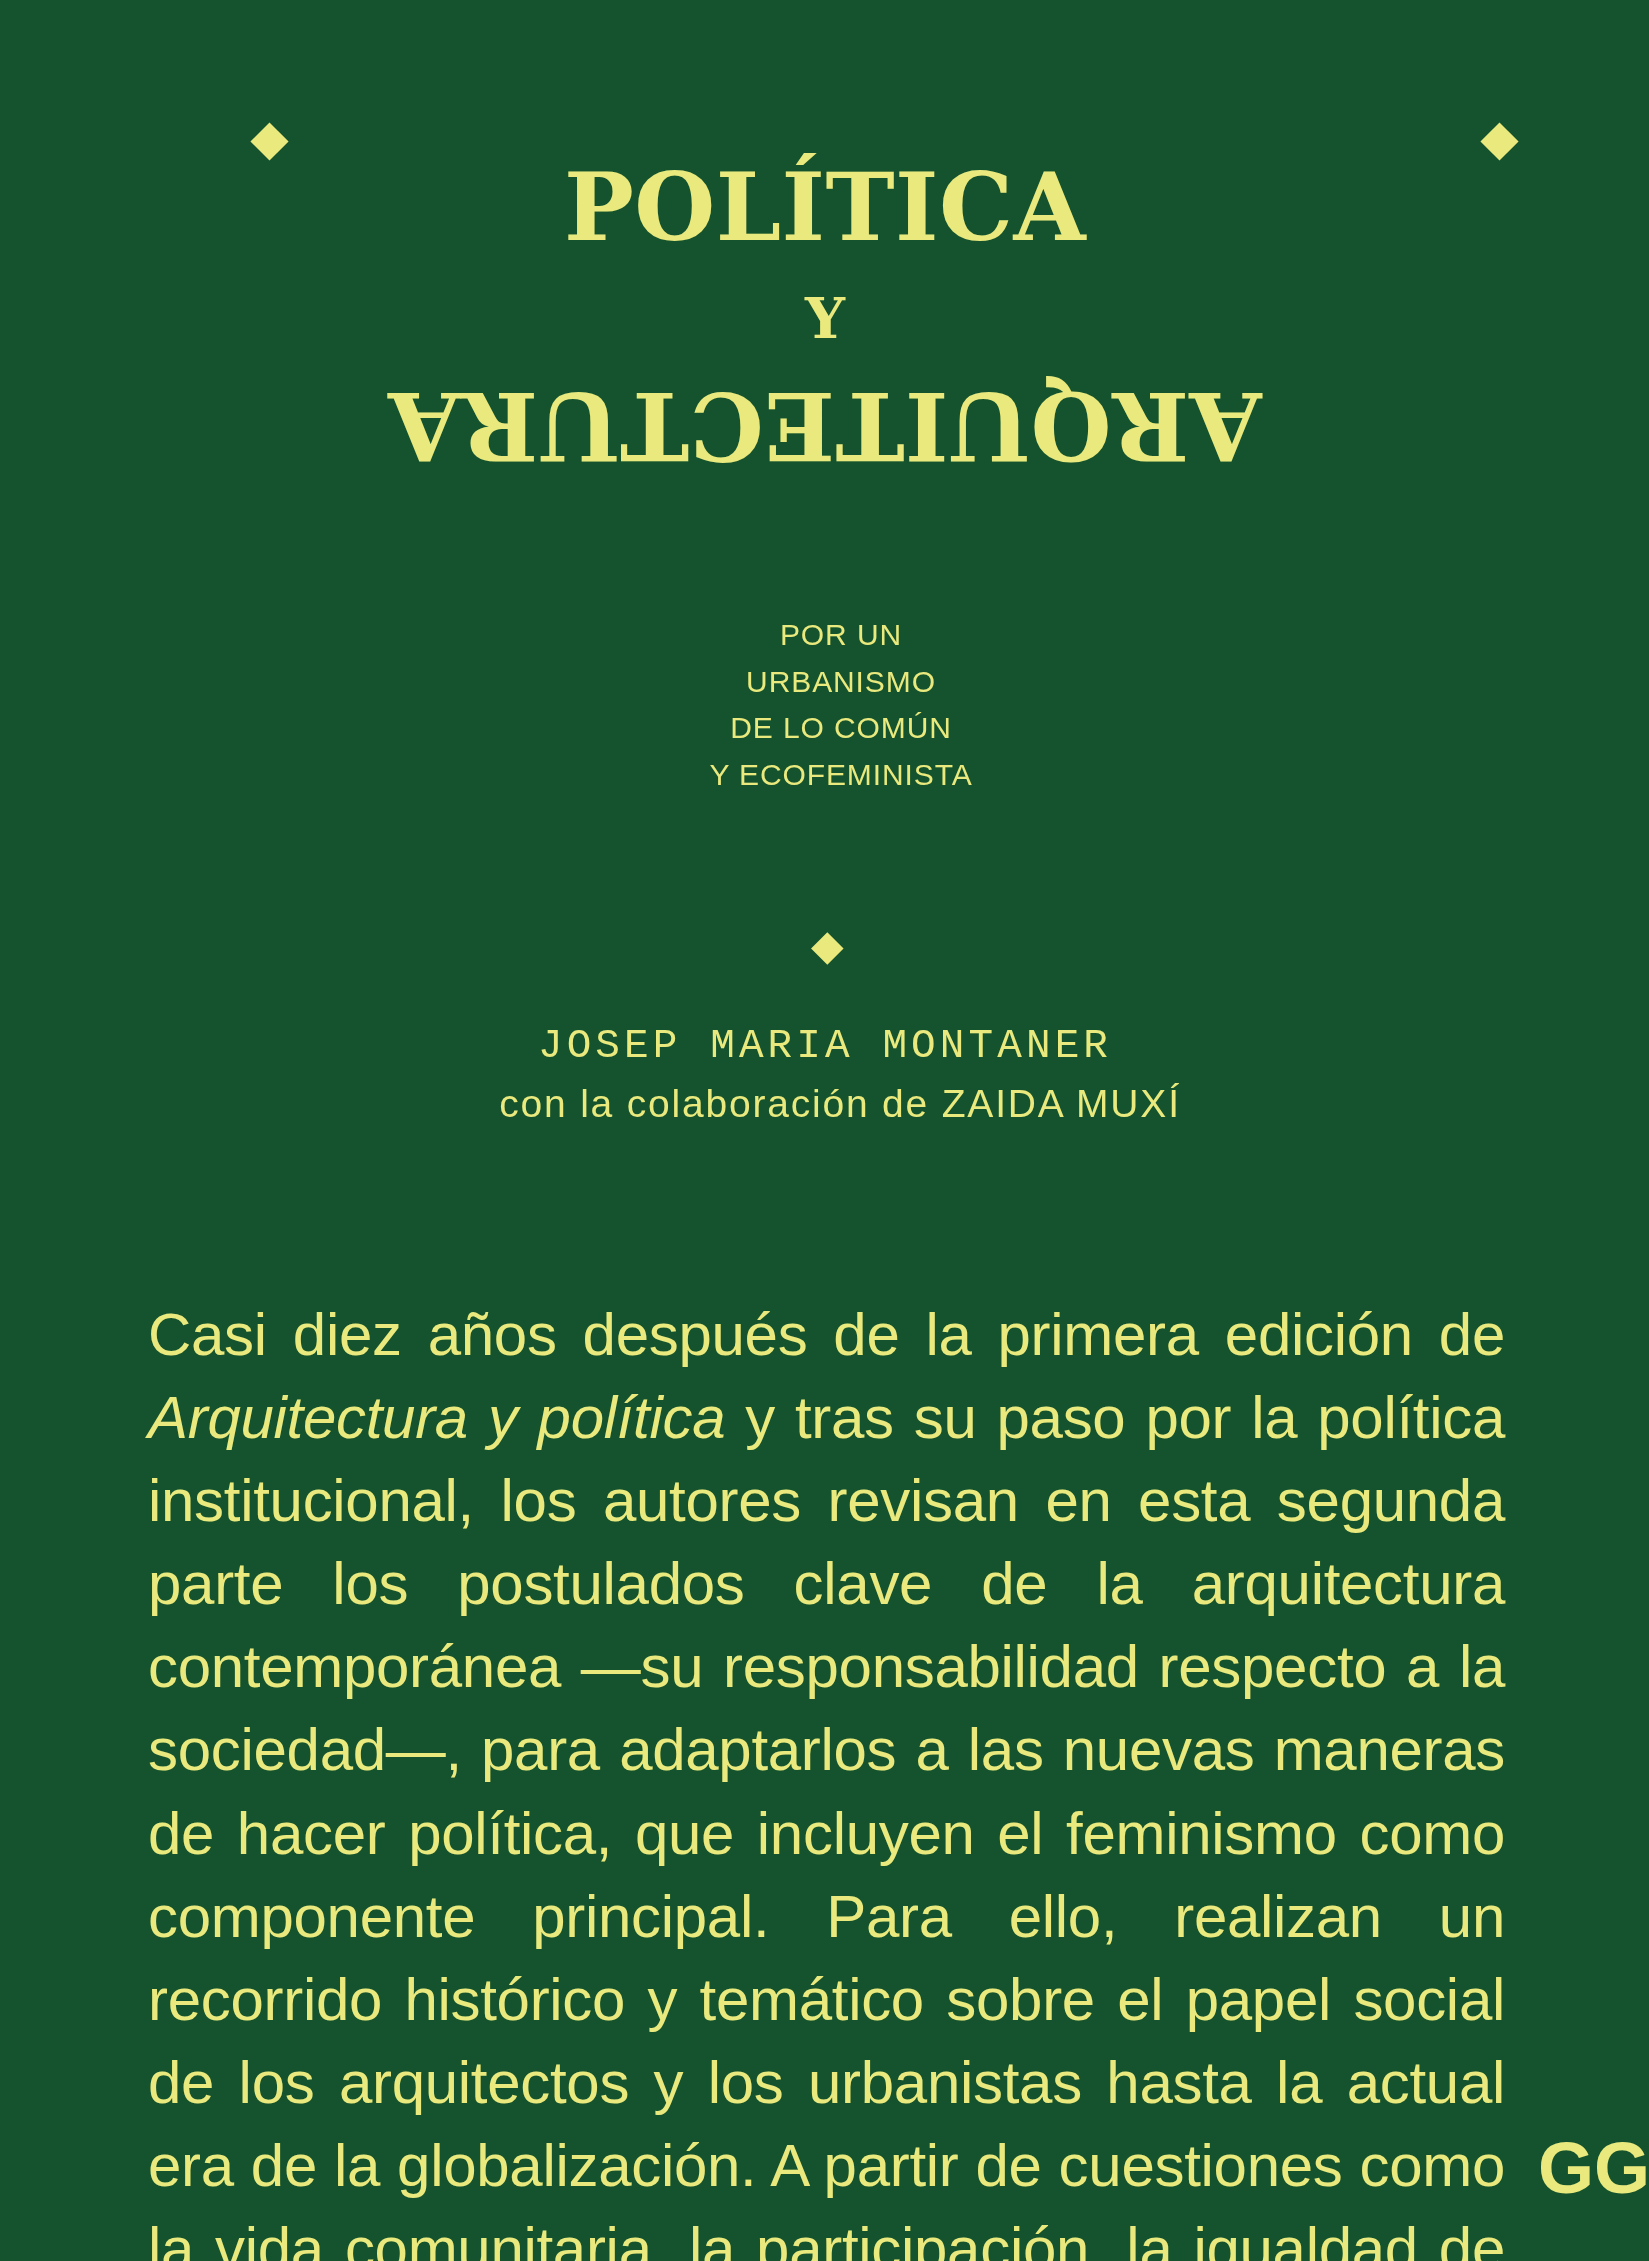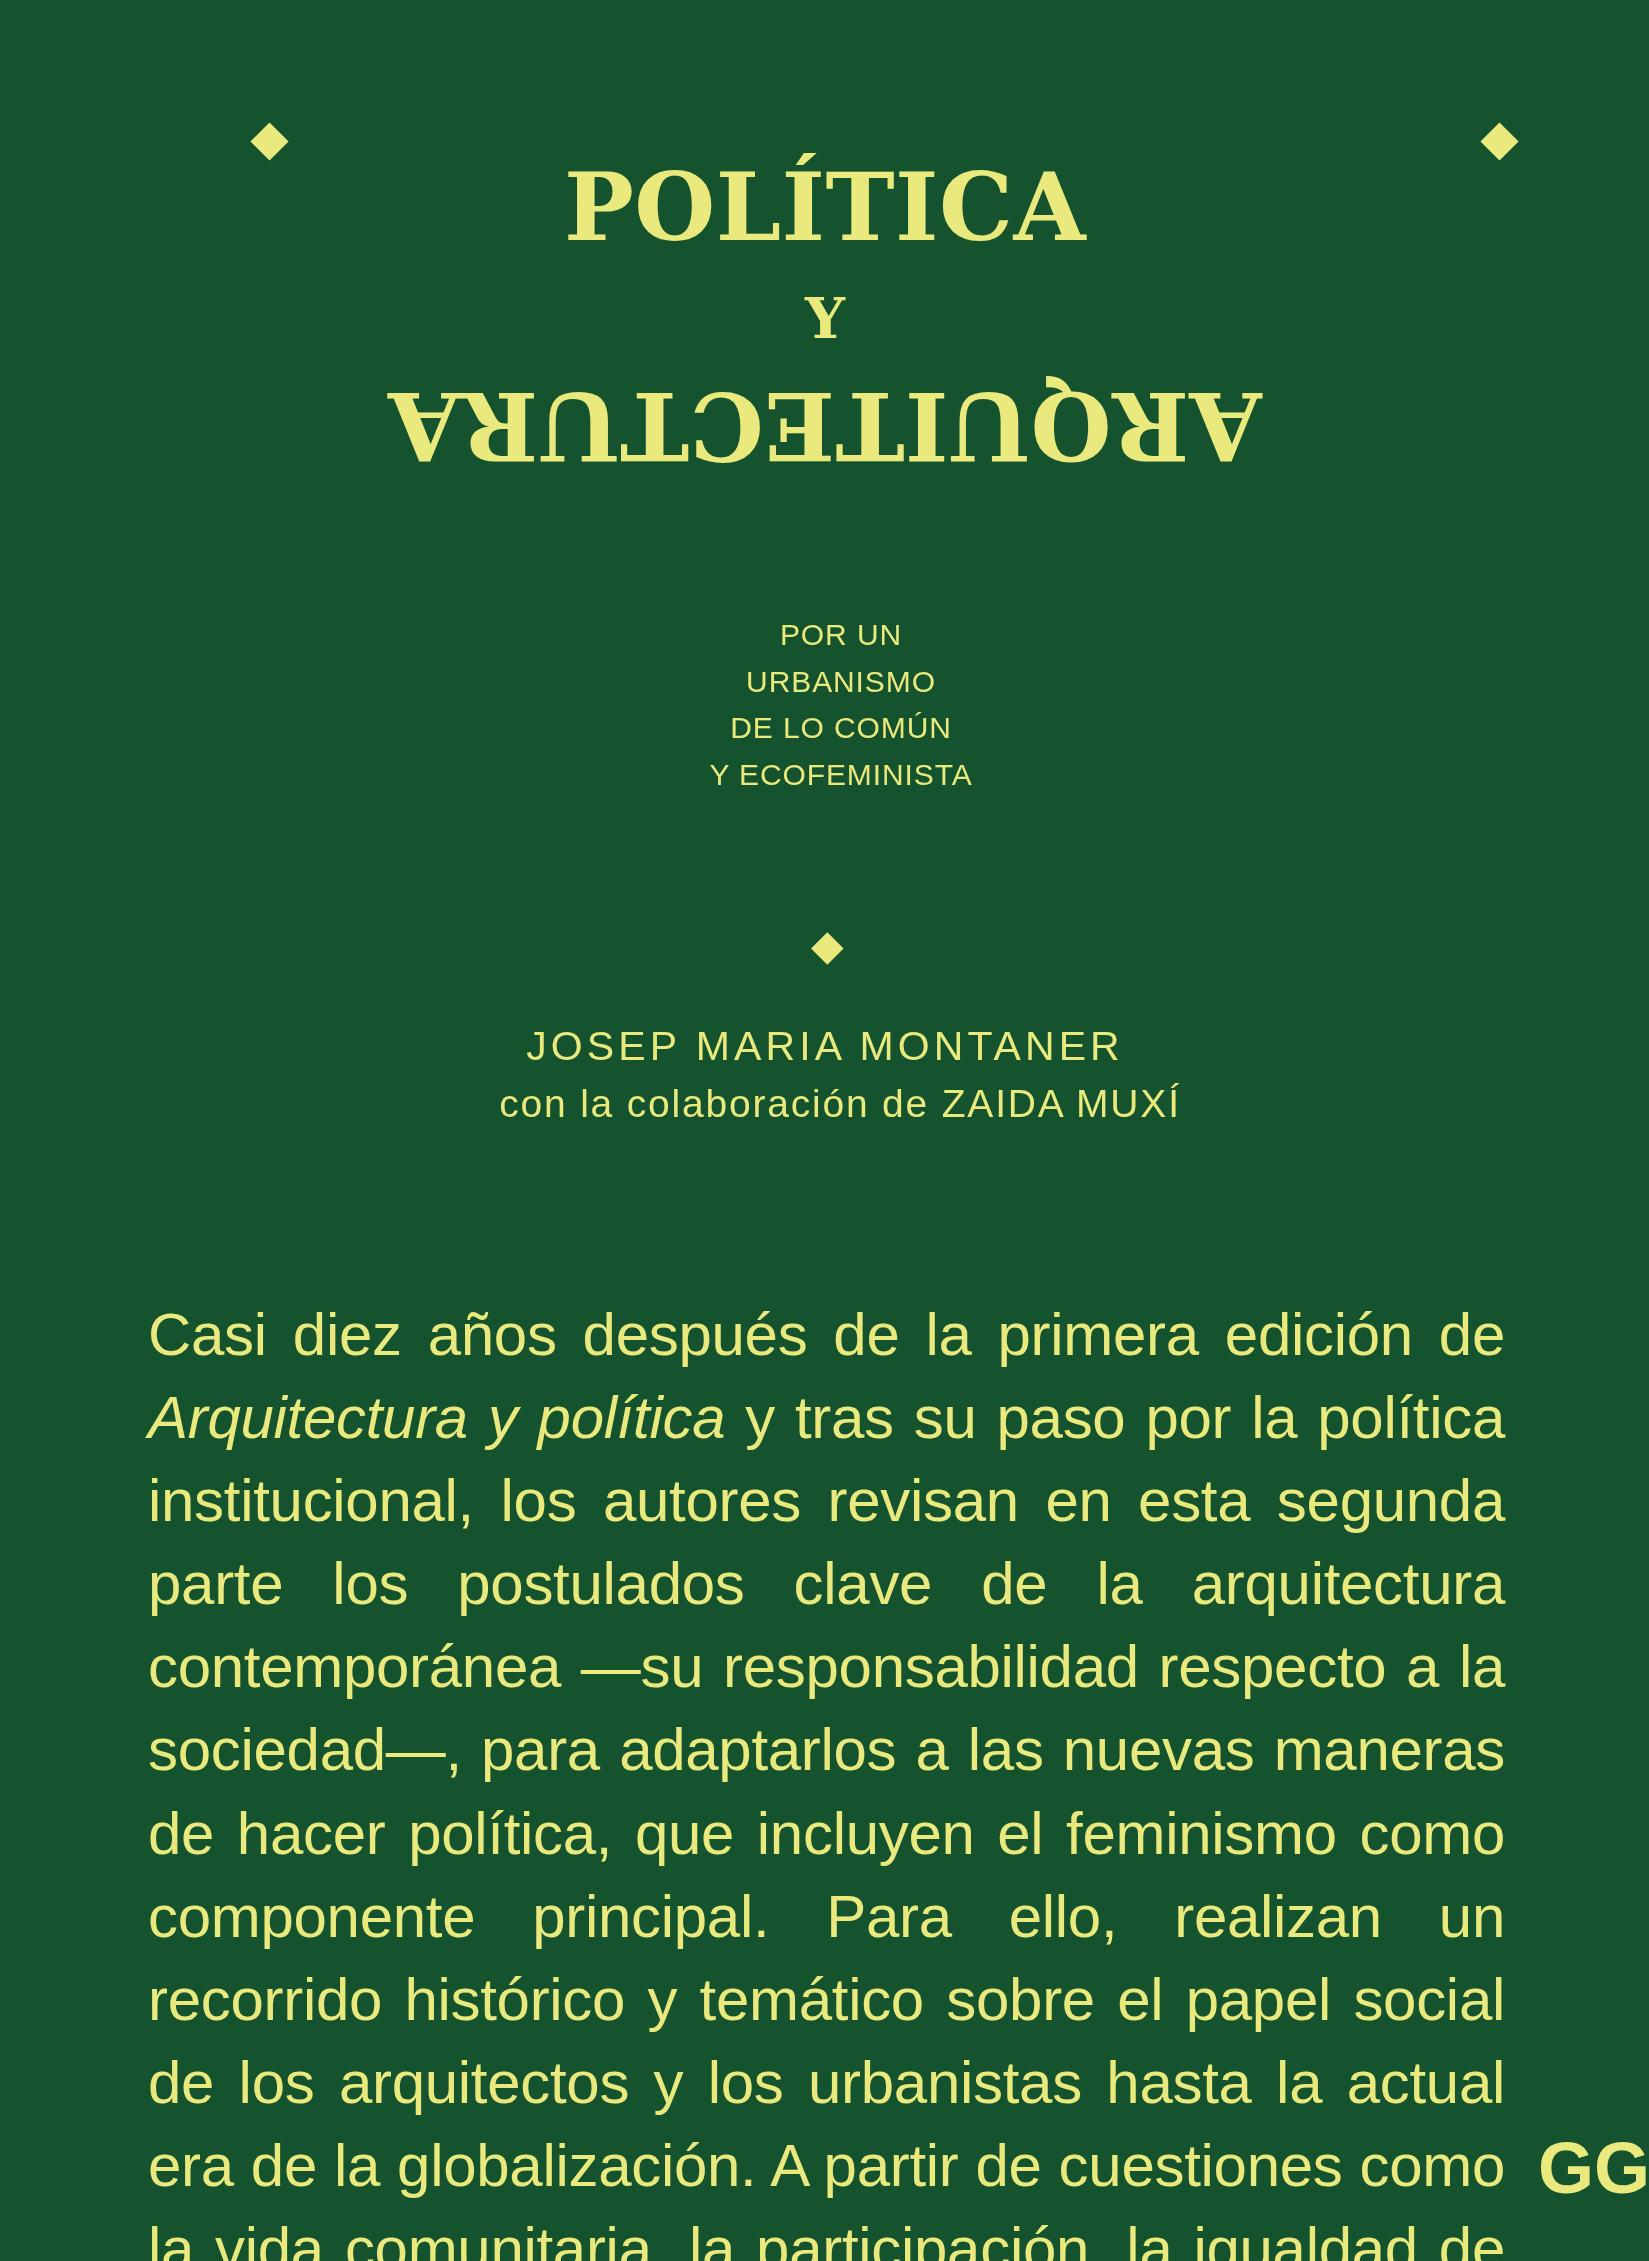--- a/index.html
+++ b/index.html
@@ -90,21 +90,21 @@
   .authors {
     position: absolute;
     left: 0;
     top: 1021px;
     width: 100%;
     text-align: center;
     color: #e9e97e;
   }
   .author-main {
     display: block;
-    font-family: Liberation Sans, sans-serif;
+    font-family: Liberation Mono, monospace;
     font-weight: 400;
     font-size: 41px;
     letter-spacing: 4.1px;
     line-height: 1.22;
   }
   .author-sub {
     display: block;
     font-family: "Liberation Sans", sans-serif;
     font-weight: 400;
     font-size: 39px;

